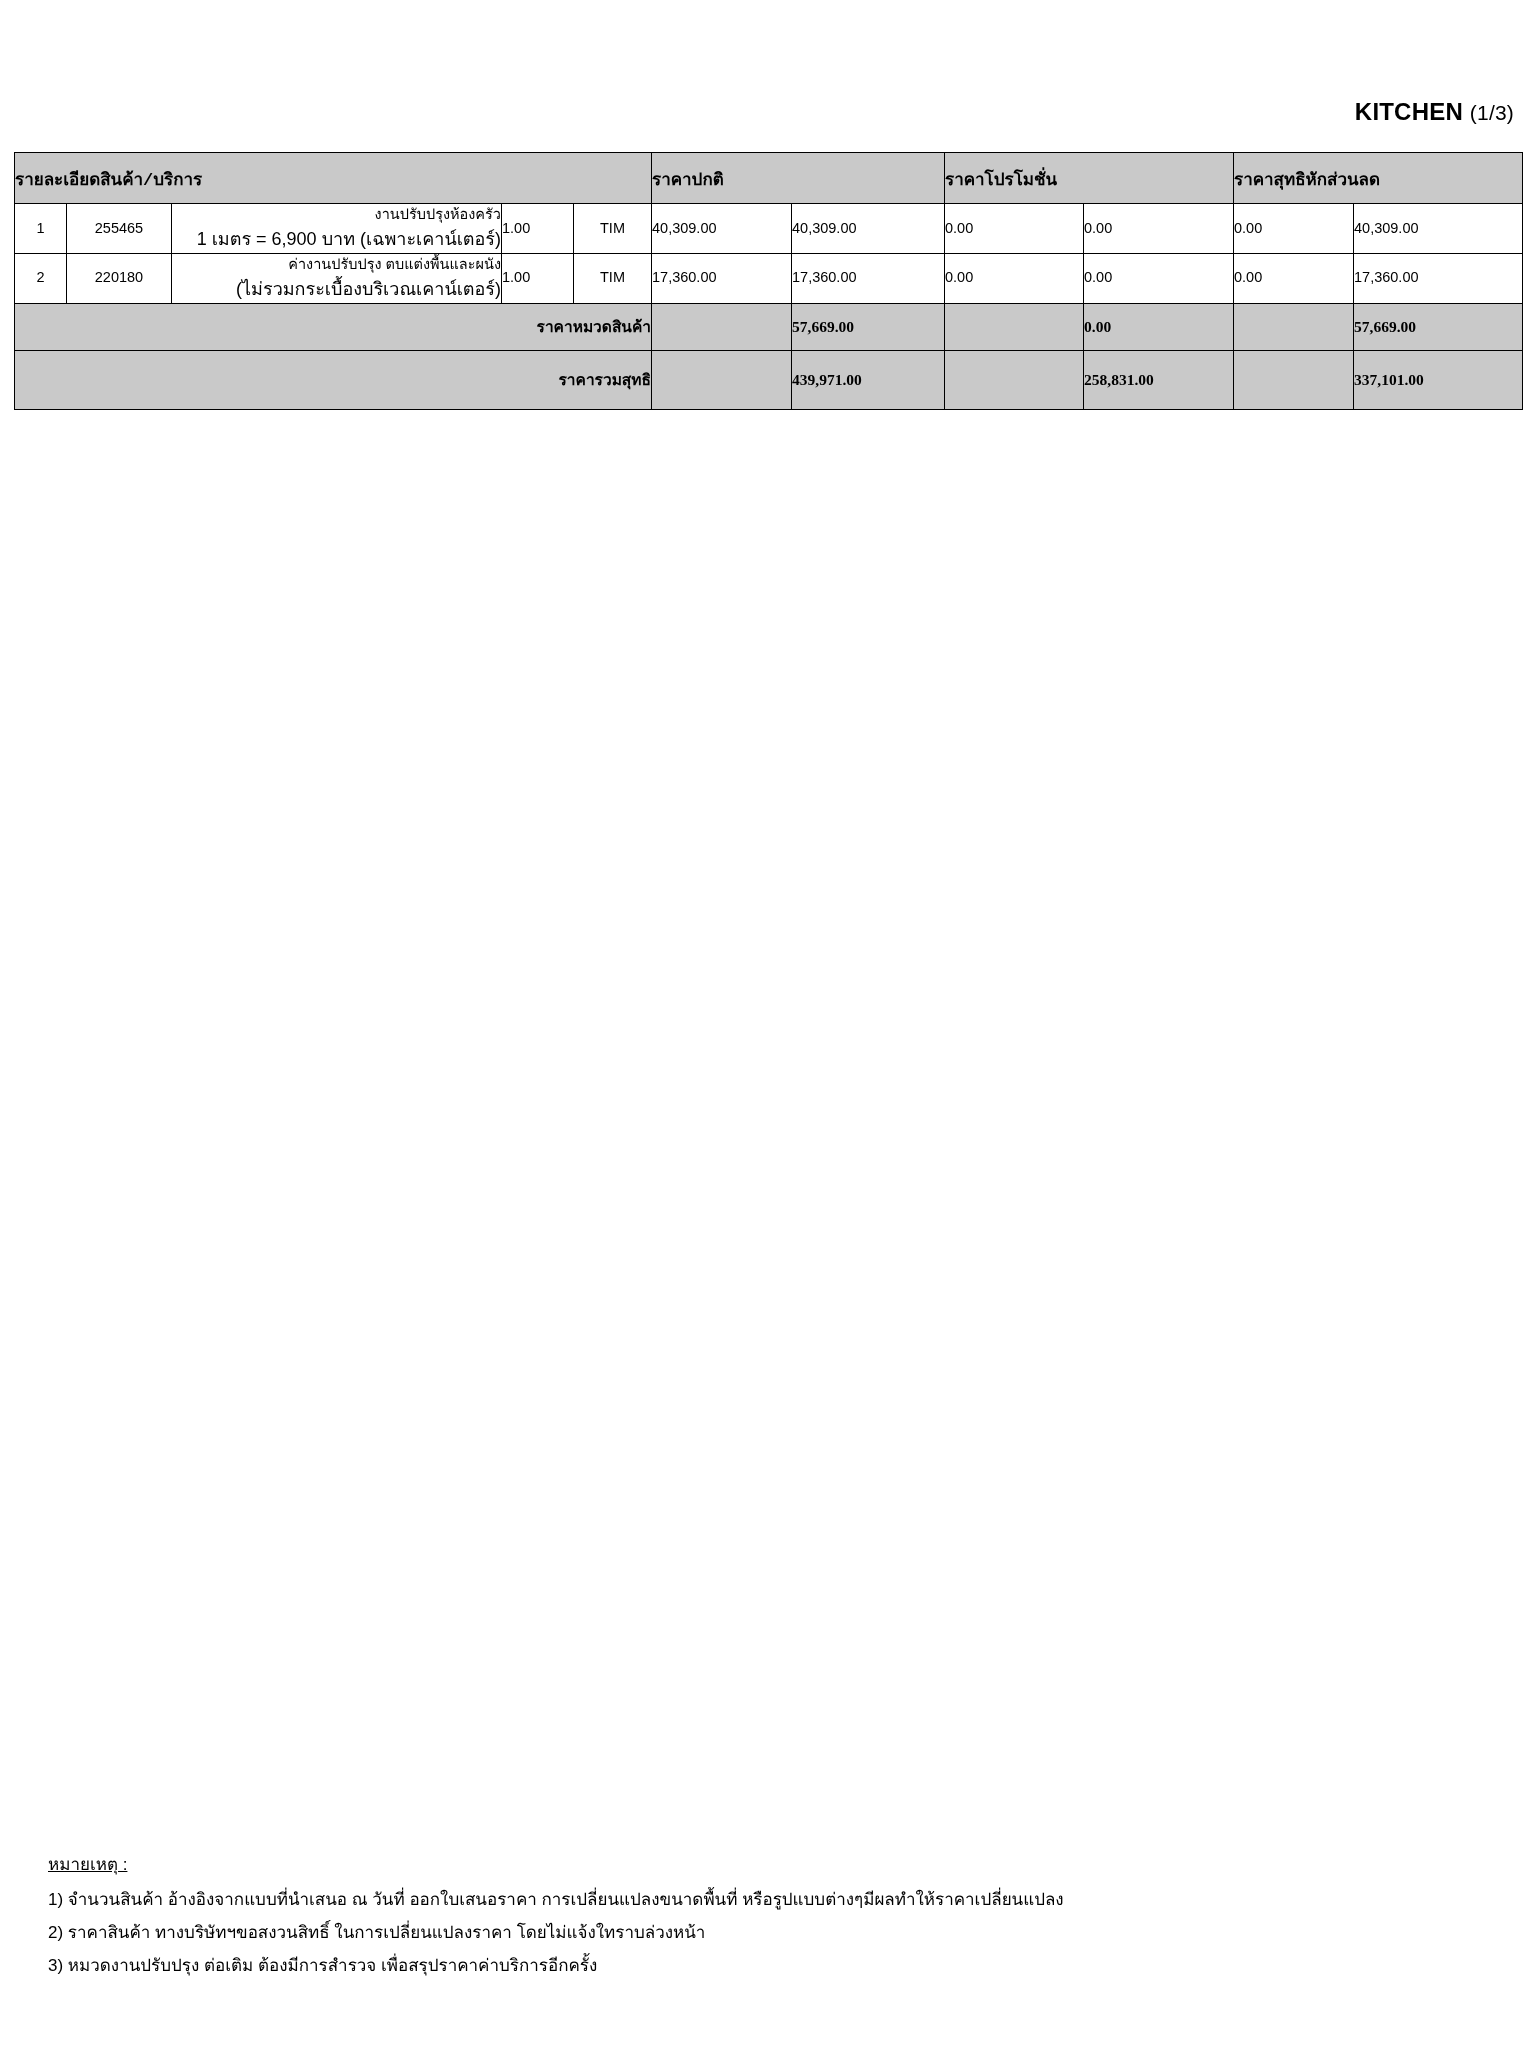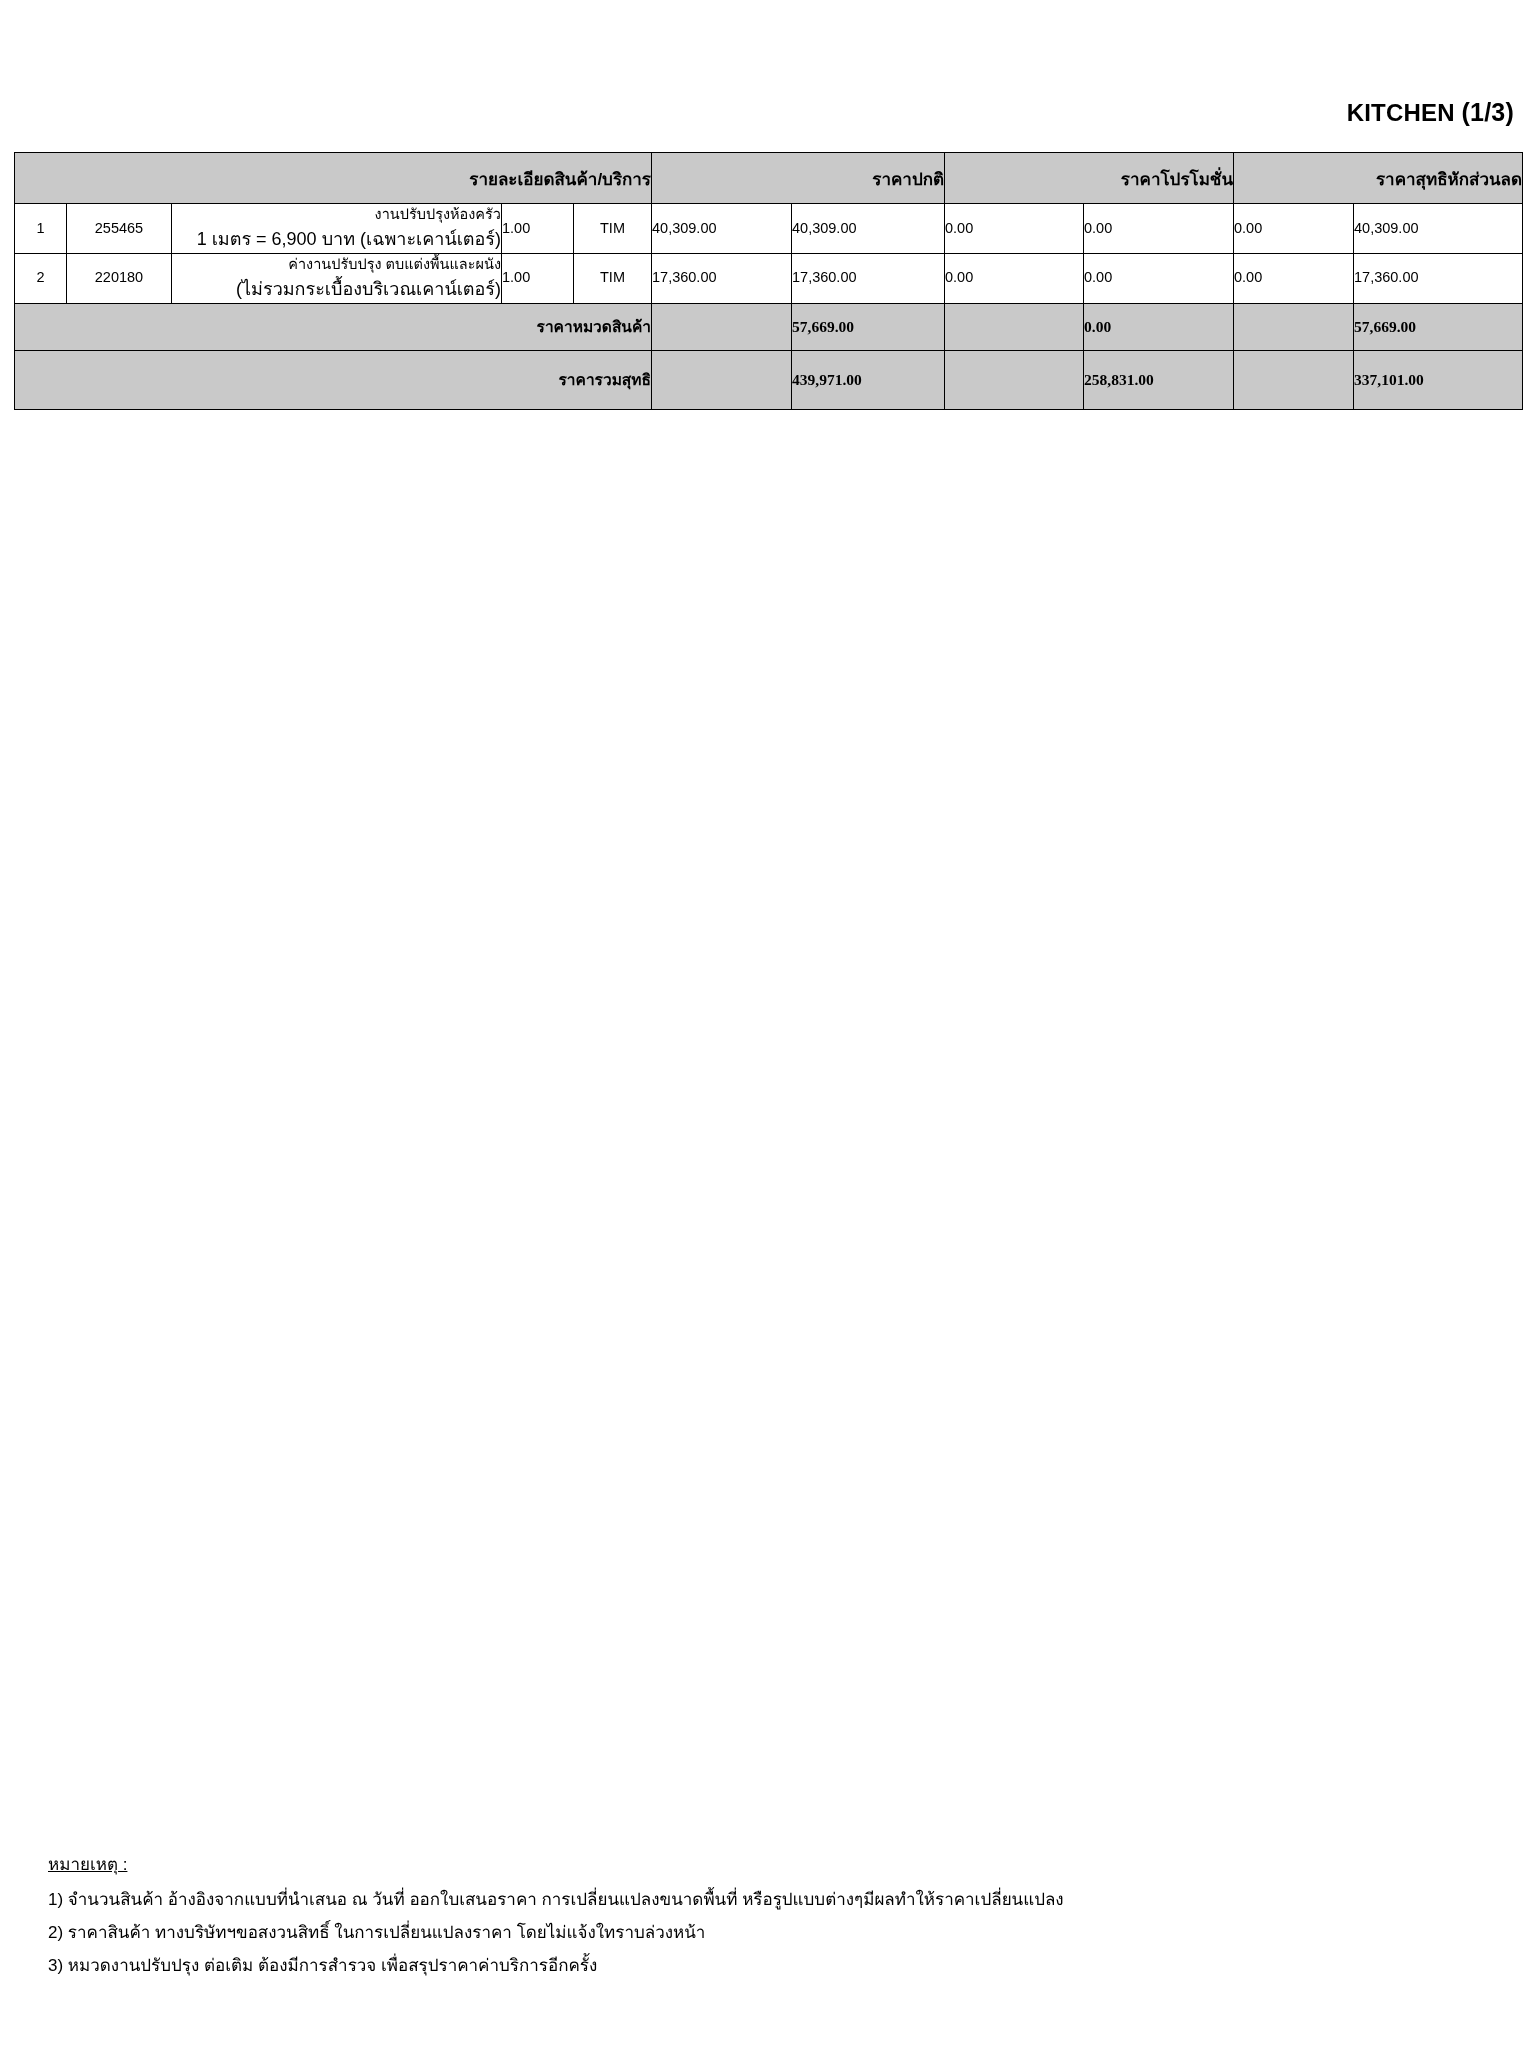--- a/index.html
+++ b/index.html
@@ -25,45 +25,46 @@
   .doc-title {
     position: absolute;
     top: 98px;
     right: 22px;
     font-size: 24px;
     font-weight: bold;
     letter-spacing: 0.2px;
     white-space: nowrap;
   }
   .doc-title .pg {
-    font-size: 25px;
-    font-weight: bold;
+    font-size: 21px;
+    font-weight: normal;
   }
 
   table.quote {
     position: absolute;
     top: 152px;
     left: 14px;
     width: 1508px;
     border-collapse: collapse;
     table-layout: fixed;
     font-size: 15px;
   }
   table.quote td, table.quote th {
     border: 1px solid #000000;
     padding: 0;
     vertical-align: middle;
   }
   .hdr-group th, .hdr-sub th {
     background: #c9c9c9;
     font-weight: bold;
-    text-align: right;
+    text-align: left;
     font-size: 17px;
     height: 50px;
     padding: 4px 6px;
+    font-family: Liberation Mono, monospace;
   }
   .hdr-sub th {
     font-size: 15px;
     height: 46px;
   }
   .cell {
     padding: 6px 8px;
     font-size: 14.5px;
     line-height: 1.5;
   }

